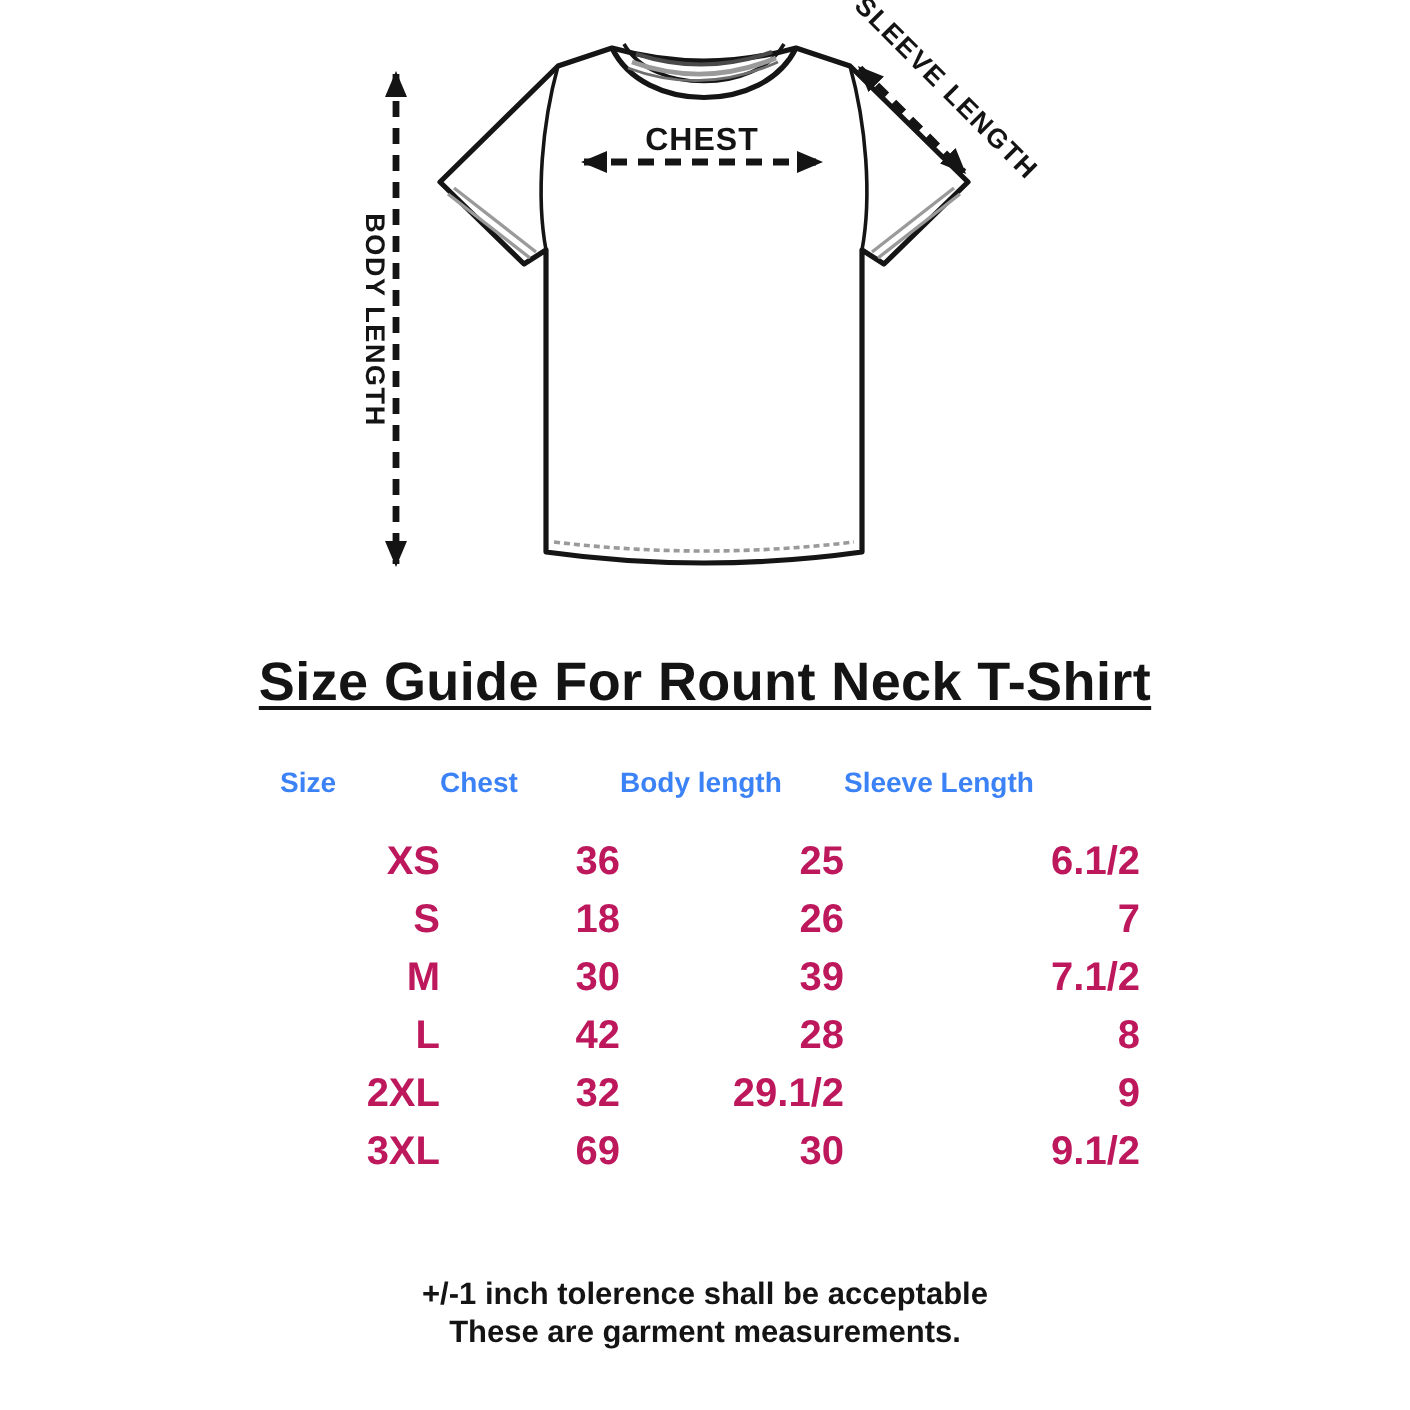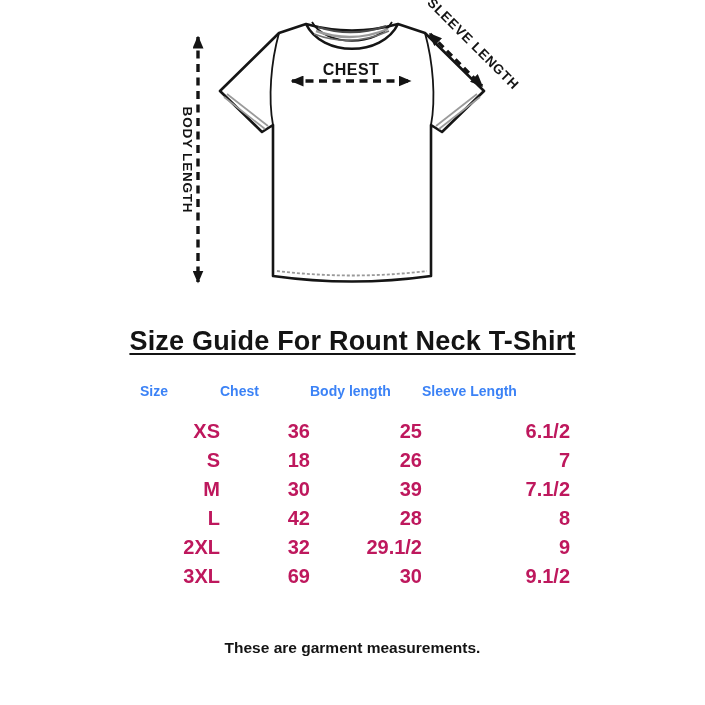--- a/index.html
+++ b/index.html
@@ -131,16 +131,17 @@
       <tr>
         <td>3XL</td>
         <td>69</td>
         <td>30</td>
         <td>9.1/2</td>
       </tr>
     </tbody>
   </table>
 
   <div class="footer">
+    <div>+/-1 inch tolerence shall be acceptable</div>
     <div>These are garment measurements.</div>
   </div>
 
 </div>
 
 </body></html>

